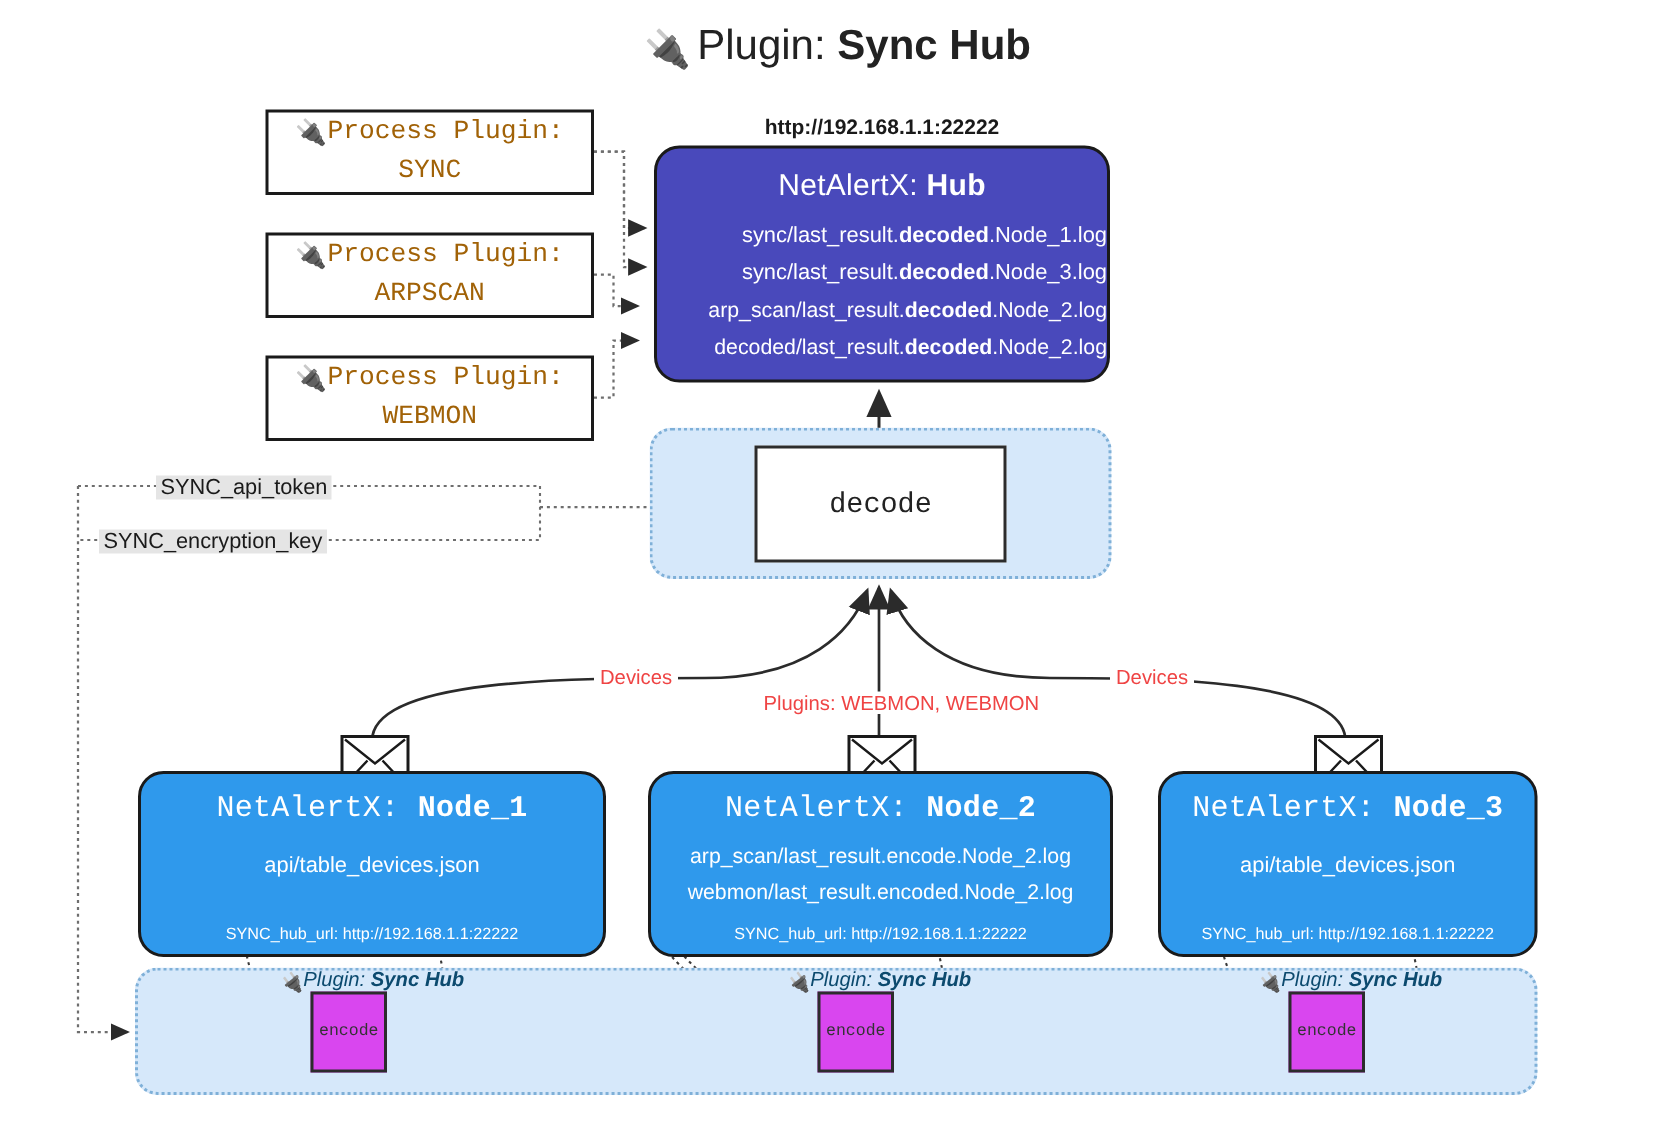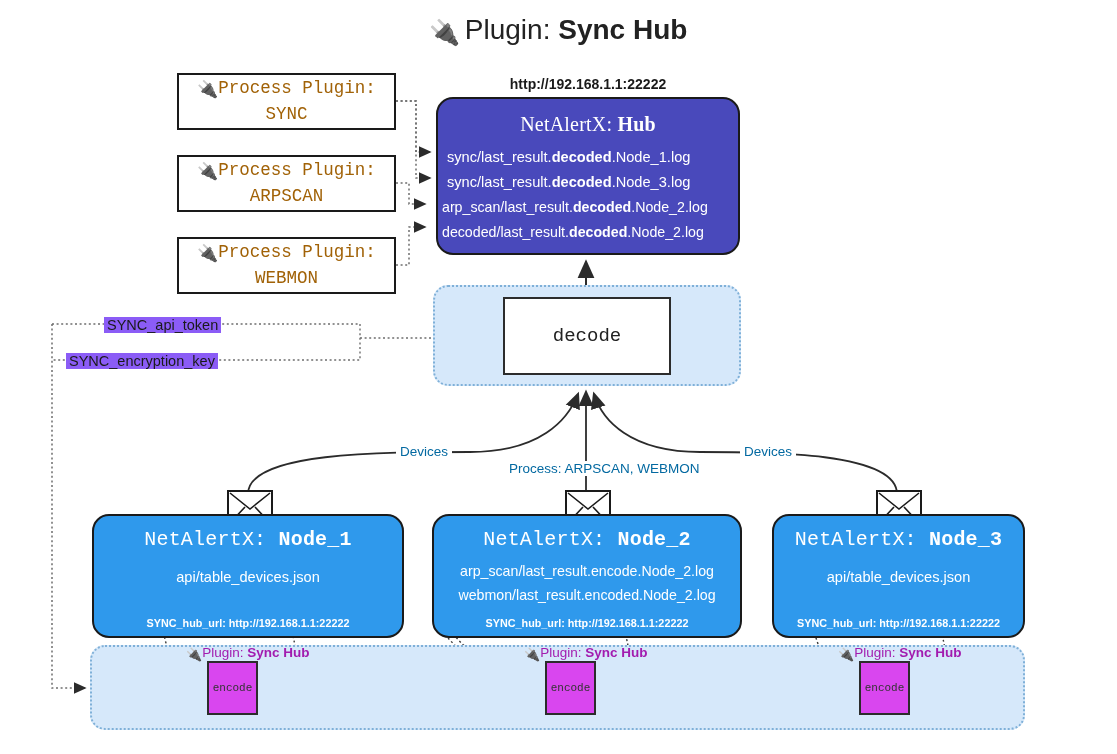--- a/index.html
+++ b/index.html
@@ -22,63 +22,63 @@
            color:#a16207;}
   .procbox .l1{white-space:nowrap;}
   .procbox .l1 .plugicon{font-family:"DejaVu Sans",sans-serif;font-size:17px;vertical-align:-2px;}
   .procbox .l2{white-space:nowrap;}
 
   
   #hub-url{font-size:14px;font-weight:bold;color:#1a1a1a;text-align:center;
            left:436px;top:76px;width:304px;}
   #hub{left:436px;top:97px;width:304px;height:158px;border:2.4px solid #1a1a1a;
        border-radius:17px;background:#4949bb;color:#ffffff;}
-  #hub .hubtitle{font-family:Liberation Serif, serif;
+  #hub .hubtitle{font-family:Liberation Sans, sans-serif;
                  font-size:20px;text-align:center;margin-top:14px;letter-spacing:.2px;}
   #hub .hubtitle b{font-weight:bold;}
-  #hub .lines{margin-top:9px;}
+  #hub .lines{margin-top:9px;text-align:right;}
   #hub .hline{font-size:14.6px;line-height:25px;padding-left:9px;white-space:nowrap;color:#ffffff;}
   #hub .hline.wide{font-size:14.2px;padding-left:4px;}
   #hub .hline b{font-weight:bold;}
 
   
   #decode-region{left:433px;top:285px;width:308px;height:101px;
                  background:#d6e8fa;border:2px dotted #7fb0d8;border-radius:15px;}
   #decode-box{left:503px;top:297px;width:168px;height:78px;background:#fff;
               border:2.2px solid #2c2c2c;display:flex;align-items:center;justify-content:center;
               font-family:"Liberation Mono","DejaVu Sans Mono",monospace;font-size:19px;color:#222;}
 
   
-  .keylabel{font-size:14.5px;color:#1a1a1a;white-space:nowrap;background:#8b5cf6;padding:0 3px;}
+  .keylabel{font-size:14.5px;color:#1a1a1a;white-space:nowrap;background:#e5e5e5;padding:0 3px;}
   #lbl-api-token{left:104px;top:317px;}
   #lbl-enc-key{left:66px;top:353px;}
 
   
-  .edgelabel{font-size:13.5px;color:#0369a1;background:#fff;padding:0 4px;white-space:nowrap;}
+  .edgelabel{font-size:13.5px;color:#ef4444;background:#fff;padding:0 4px;white-space:nowrap;}
   #lbl-dev-left{left:396px;top:444px;}
   #lbl-dev-right{left:740px;top:444px;}
   #lbl-plugins{left:505px;top:461px;}
 
   
   .nodebox{border:2.6px solid #1a1a1a;border-radius:17px;background:#2f99ec;color:#fff;}
   .nodebox .ntitle{font-family:"Liberation Mono","DejaVu Sans Mono",monospace;
                    font-size:20px;text-align:center;margin-top:12px;letter-spacing:.2px;}
   .nodebox .ntitle b{font-weight:bold;}
   .nodebox .nrow{font-size:14.6px;text-align:center;line-height:24px;white-space:nowrap;}
   .nodebox .nrow.sm{font-size:14.2px;}
   .nodebox .nfoot{position:absolute;bottom:7px;left:0;width:100%;text-align:center;
-                  font-size:10.8px;font-weight:bold;white-space:nowrap;}
+                  font-size:10.8px;font-weight:normal;white-space:nowrap;}
 
   
   .envelope{width:42px;height:32px;background:#fff;border:2.2px solid #1a1a1a;}
 
   
   #bottom-band{left:90px;top:645px;width:935px;height:85px;background:#d6e8fa;
                border:2px dotted #7fb0d8;border-radius:15px;}
-  .plugin-label{font-size:13.5px;color:#a21caf;white-space:nowrap;}
+  .plugin-label{font-size:13.5px;color:#0c4a6e;white-space:nowrap;font-style:italic;}
   .plugin-label b{font-weight:bold;}
   .plugin-label .plugicon{font-size:13px;vertical-align:-2px;}
   .encodebox{width:51px;height:54px;background:#d946ef;border:2.2px solid #2c2c2c;
              display:flex;align-items:center;justify-content:center;
              font-family:"Liberation Mono","DejaVu Sans Mono",monospace;font-size:11px;color:#333;}
 </style>
 </head>
 <body>
 
 <div id="stage">
@@ -166,21 +166,21 @@
   </div>
 
   <div class="node" id="decode-region"></div>
   <div class="node" id="decode-box">decode</div>
 
   <div class="node keylabel" id="lbl-api-token">SYNC_api_token</div>
   <div class="node keylabel" id="lbl-enc-key">SYNC_encryption_key</div>
 
   <div class="node edgelabel" id="lbl-dev-left">Devices</div>
   <div class="node edgelabel" id="lbl-dev-right">Devices</div>
-  <div class="node edgelabel" id="lbl-plugins">Process: ARPSCAN, WEBMON</div>
+  <div class="node edgelabel" id="lbl-plugins">Plugins: WEBMON, WEBMON</div>
 
   <div class="node" style="left:227px;top:490px;">
     <svg class="envelope" viewBox="0 0 42 32">
         <rect x="1" y="1" width="40" height="30" fill="#fff" stroke="none"></rect>
       <path d="M1,1 L21,17 L41,1" fill="none" stroke="#1a1a1a" stroke-width="1.6"></path>
       <path d="M1,31 L16,15 M41,31 L26,15" fill="none" stroke="#1a1a1a" stroke-width="1.6"></path>
       </svg>
   </div>
   <div class="node" style="left:565px;top:490px;">
     <svg class="envelope" viewBox="0 0 42 32">

